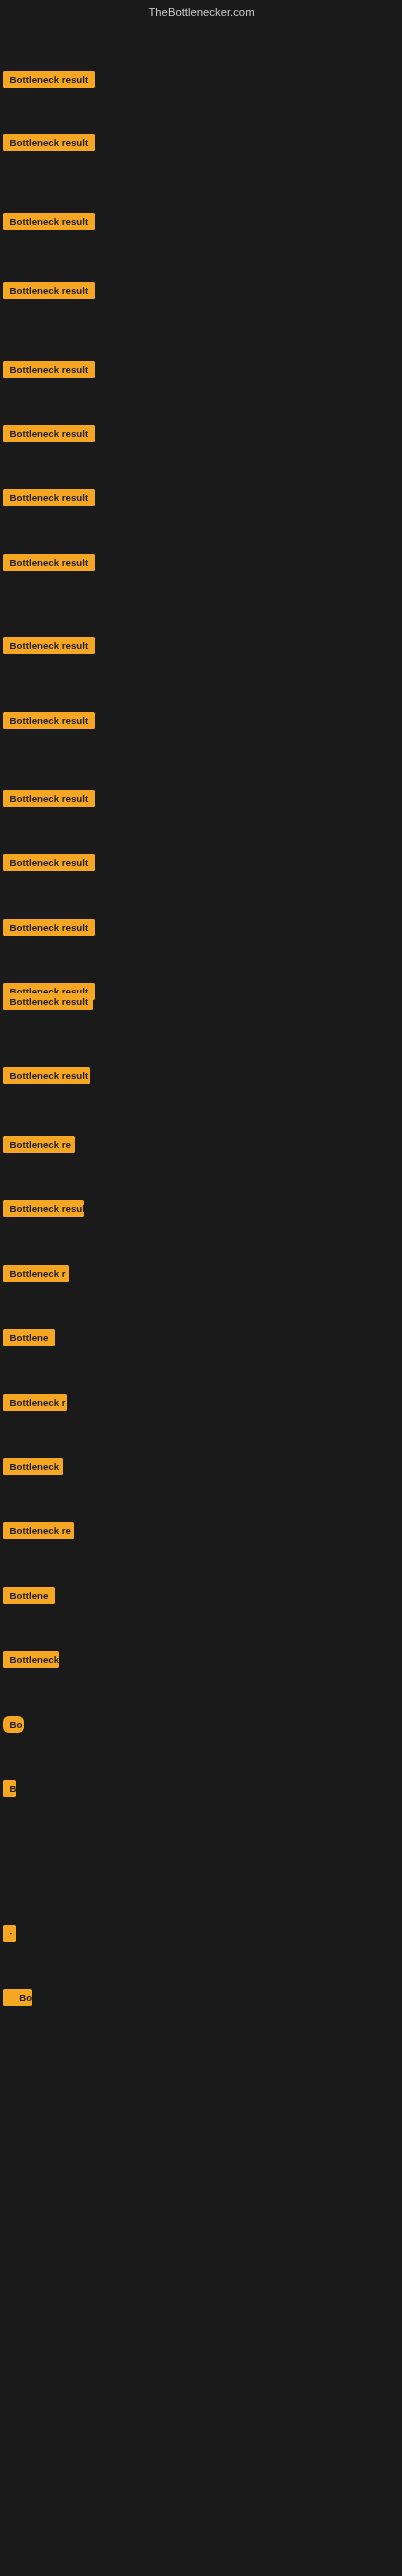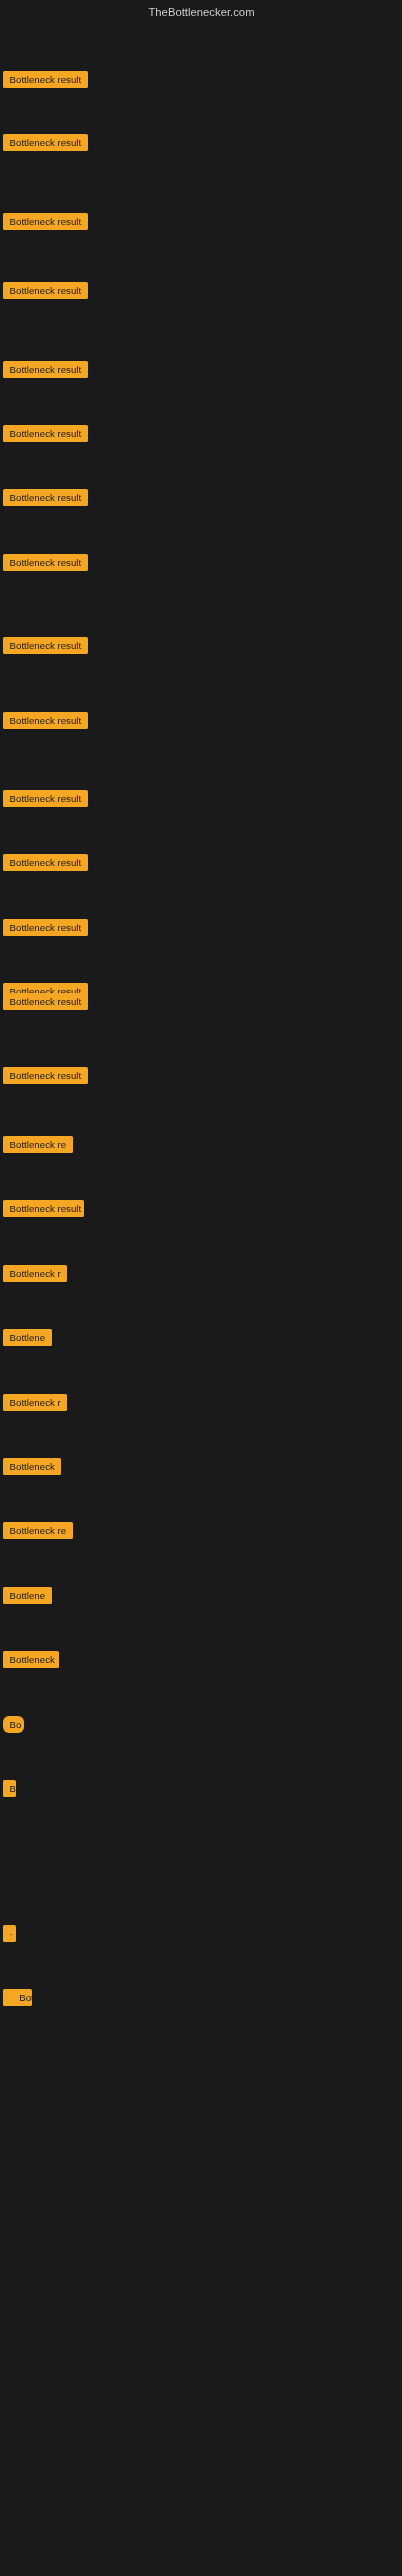--- a/index.html
+++ b/index.html
@@ -22,21 +22,21 @@
       color: #cccccc;
       font-size: 11.3px;
       font-weight: normal;
       background-color: #1a1a1a;
     }
 
     .bottleneck-badge {
       background-color: #f5a623;
       color: #1a1a1a;
       font-size: 9.7px;
-      font-weight: normal;
+      font-weight: bold;
       padding: 3.2px 6.4px;
       display: inline-block;
       border-radius: 1.6px;
       white-space: nowrap;
       overflow: hidden;
     }
   </style>
 </head>
 <body>
 

